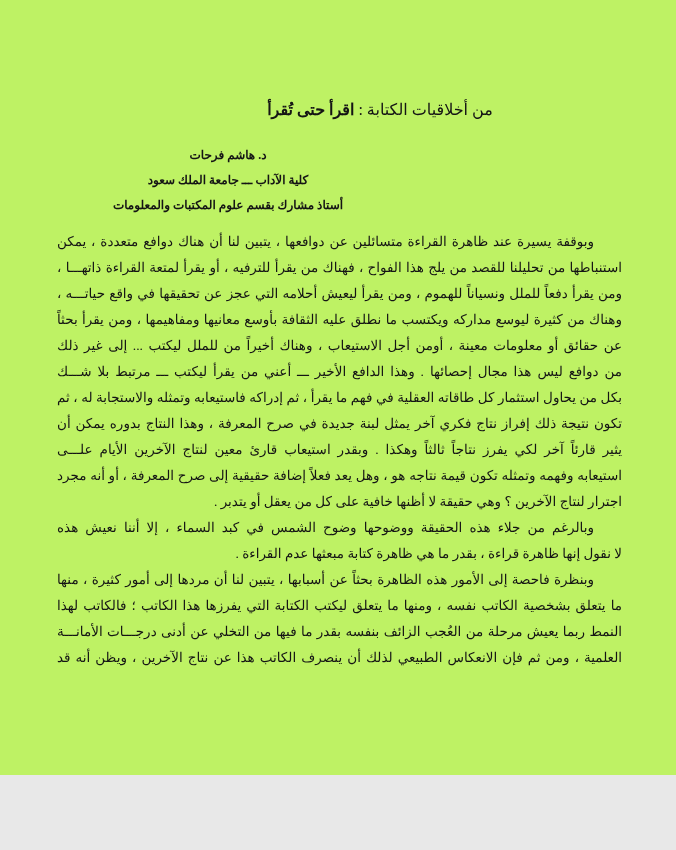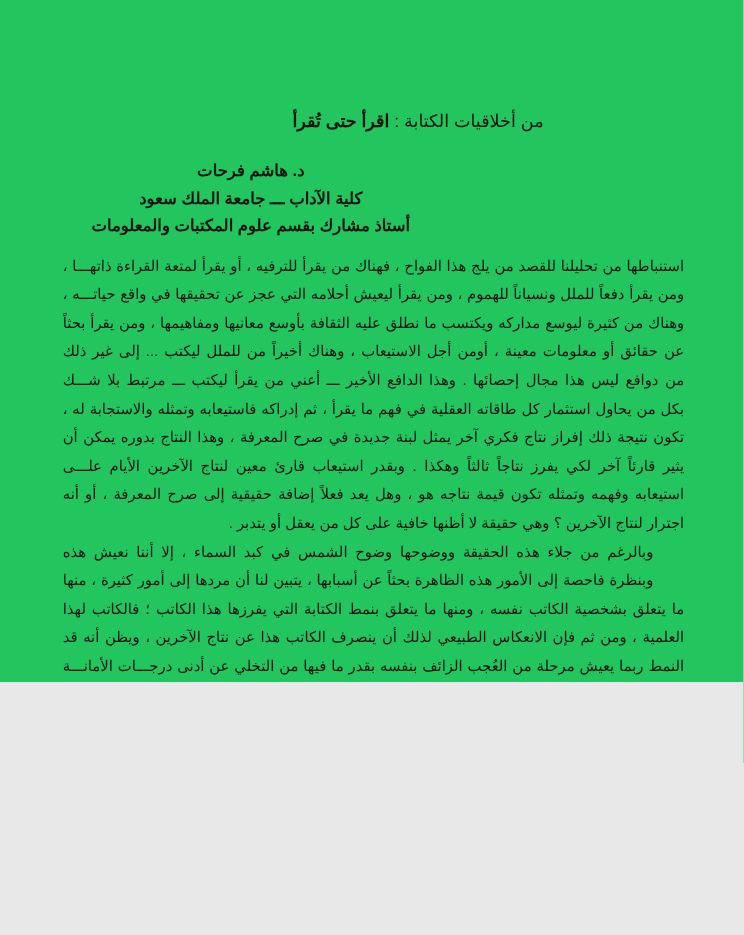--- a/index.html
+++ b/index.html
@@ -1,44 +1,44 @@
 <!DOCTYPE html>
 <html lang="ar" dir="rtl"><head>
 <meta charset="utf-8">
 <style>
   html, body { margin: 0; padding: 0; background: #e8e8e8; }
   .page {
     position: relative;
     width: 676px;
-    height: 620px;
+    height: 775px;
     margin: 0 auto;
-    background: #22c55e;
+    background: #bef264;
     color: #141414;
-    font-family: Liberation Sans, sans-serif;
+    font-family: Liberation Serif, serif;
     direction: rtl;
     overflow: hidden;
   }
   .title {
     position: absolute;
     top: 100px;
     left: 84px;
     right: 0;
     text-align: center;
     font-size: 16px;
     white-space: nowrap;
   }
   .title .prefix { font-weight: normal; }
   .title .emphasis { font-weight: bold; }
   .byline {
     position: absolute;
     top: 143px;
     left: 66px;
     width: 324px;
     text-align: center;
-    font-size: 15px;
+    font-size: 12px;
     font-weight: bold;
     line-height: 25px;
     direction: rtl;
   }
   .body {
     position: absolute;
     top: 229px;
     left: 57px;
     width: 565px;
     direction: rtl;
@@ -68,37 +68,39 @@
   <div class="byline">
     <div>د. هاشم فرحات</div>
     <div>كلية الآداب ـــ جامعة الملك سعود</div>
     <div>أستاذ مشارك بقسم علوم المكتبات والمعلومات</div>
   </div>
 
   <div class="body">
 
 
     <div class="para">
+      <div class="ln first">وبوقفة يسيرة عند ظاهرة القراءة متسائلين عن دوافعها ، يتبين لنا أن هناك دوافع متعددة ، يمكن</div>
       <div class="ln">استنباطها من تحليلنا للقصد من يلج هذا الفواح ، فهناك من يقرأ للترفيه ، أو يقرأ لمتعة القراءة ذاتهـــا ،</div>
       <div class="ln">ومن يقرأ دفعاً للملل ونسياناً للهموم ، ومن يقرأ ليعيش أحلامه التي عجز عن تحقيقها في واقع حياتـــه ،</div>
       <div class="ln">وهناك من كثيرة ليوسع مداركه ويكتسب ما نطلق عليه الثقافة بأوسع معانيها ومفاهيمها ، ومن يقرأ بحثاً</div>
       <div class="ln">عن حقائق أو معلومات معينة ، أومن أجل الاستيعاب ، وهناك أخيراً من للملل ليكتب ... إلى غير ذلك</div>
       <div class="ln">من دوافع ليس هذا مجال إحصائها . وهذا الدافع الأخير ـــ أعني من يقرأ ليكتب ـــ مرتبط بلا شـــك</div>
       <div class="ln">بكل من يحاول استثمار كل طاقاته العقلية في فهم ما يقرأ ، ثم إدراكه فاستيعابه وتمثله والاستجابة له ، ثم</div>
       <div class="ln">تكون نتيجة ذلك إفراز نتاج فكري آخر يمثل لبنة جديدة في صرح المعرفة ، وهذا النتاج بدوره يمكن أن</div>
       <div class="ln">يثير قارئاً آخر لكي يفرز نتاجاً ثالثاً وهكذا . وبقدر استيعاب قارئ معين لنتاج الآخرين الأيام علـــى</div>
       <div class="ln">استيعابه وفهمه وتمثله تكون قيمة نتاجه هو ، وهل يعد فعلاً إضافة حقيقية إلى صرح المعرفة ، أو أنه مجرد</div>
       <div class="ln rag">اجترار لنتاج الآخرين ؟ وهي حقيقة لا أظنها خافية على كل من يعقل أو يتدبر .</div>
     </div>
 
     <div class="para">
       <div class="ln first">وبالرغم  من جلاء هذه الحقيقة ووضوحها وضوح الشمس في كبد السماء ، إلا أننا نعيش هذه</div>
+      <div class="ln rag">لا نقول إنها ظاهرة قراءة ، بقدر ما هي ظاهرة كتابة مبعثها عدم القراءة .</div>
     </div>
 
     <div class="para">
       <div class="ln first">وبنظرة فاحصة إلى الأمور هذه الظاهرة بحثاً عن أسبابها ، يتبين لنا أن مردها إلى أمور كثيرة ، منها</div>
-      <div class="ln">ما يتعلق بشخصية الكاتب نفسه ، ومنها ما يتعلق بنمط الكتابة التي يفرزها هذا الكاتب ؛ فالكاتب لهذا</div>
+      <div class="ln">ما يتعلق بشخصية الكاتب نفسه ، ومنها ما يتعلق ليكتب الكتابة التي يفرزها هذا الكاتب ؛ فالكاتب لهذا</div>
+      <div class="ln">النمط ربما يعيش مرحلة من العُجب الزائف بنفسه بقدر ما فيها من التخلي عن أدنى درجـــات الأمانـــة</div>
       <div class="ln">العلمية ، ومن ثم فإن الانعكاس الطبيعي لذلك أن ينصرف الكاتب هذا عن نتاج الآخرين ، ويظن أنه قد</div>
-      <div class="ln">النمط ربما يعيش مرحلة من العُجب الزائف بنفسه بقدر ما فيها من التخلي عن أدنى درجـــات الأمانـــة</div>
     </div>
 
   </div>
 </div>
 
 </body></html>

